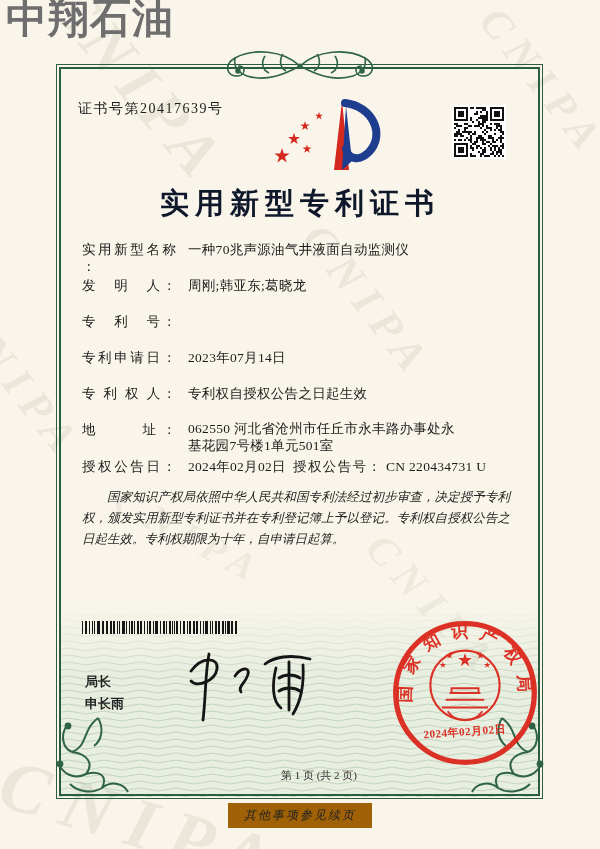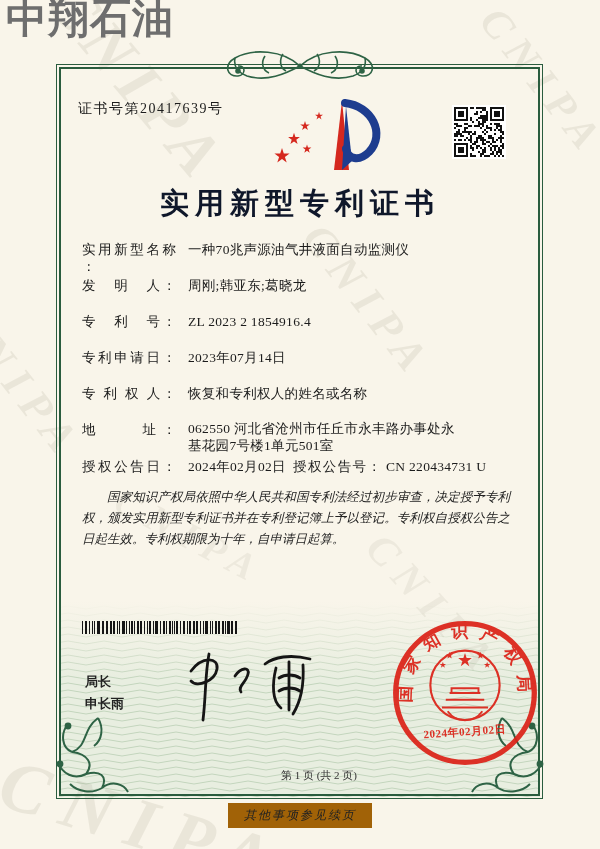--- a/index.html
+++ b/index.html
@@ -383,29 +383,28 @@
 <div class="frow" style="top:241px">
   <span class="flabel">实用新型名称 ：</span>
   <span class="fvalue">一种70兆声源油气井液面自动监测仪</span>
 </div>
 <div class="frow" style="top:277px">
   <span class="flabel">发　明　人：</span>
   <span class="fvalue">周刚;韩亚东;葛晓龙</span>
 </div>
 <div class="frow" style="top:313px">
   <span class="flabel">专　利　号：</span>
-  <span class="fvalue">ZL 2023 2 1854916.4</span>
 </div>
 <div class="frow" style="top:349px">
   <span class="flabel">专利申请日：</span>
   <span class="fvalue">2023年07月14日</span>
 </div>
 <div class="frow" style="top:385px">
   <span class="flabel">专 利 权 人：</span>
-  <span class="fvalue">恢复和专利权人的姓名或名称</span>
+  <span class="fvalue">专利权自授权公告之日起生效</span>
 </div>
 <div class="frow frow-addr" style="top:421px">
   <span class="flabel">地　　址：</span>
   <span class="fvalue">062550 河北省沧州市任丘市永丰路办事处永基花园7号楼1单元501室</span>
 </div>
 <div class="frow" style="top:458px">
   <span class="flabel">授权公告日：</span>
   <span class="fvalue">2024年02月02日</span>
   <span class="flabel2">授权公告号：</span>
   <span class="fvalue2">CN 220434731 U</span>

